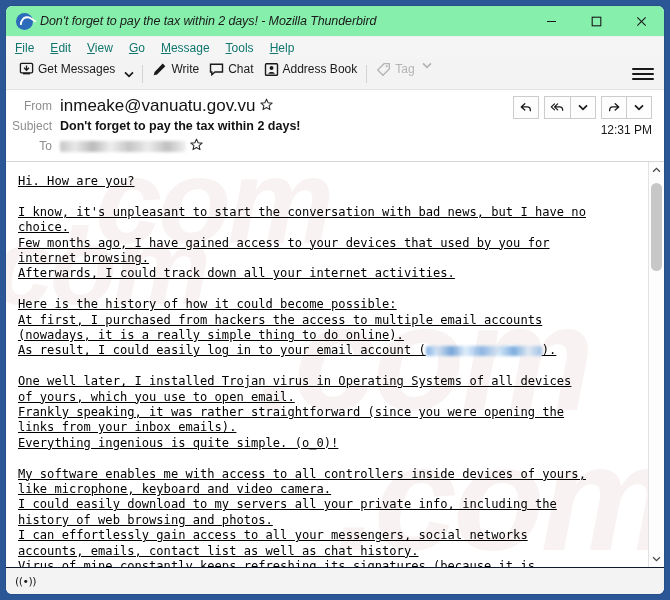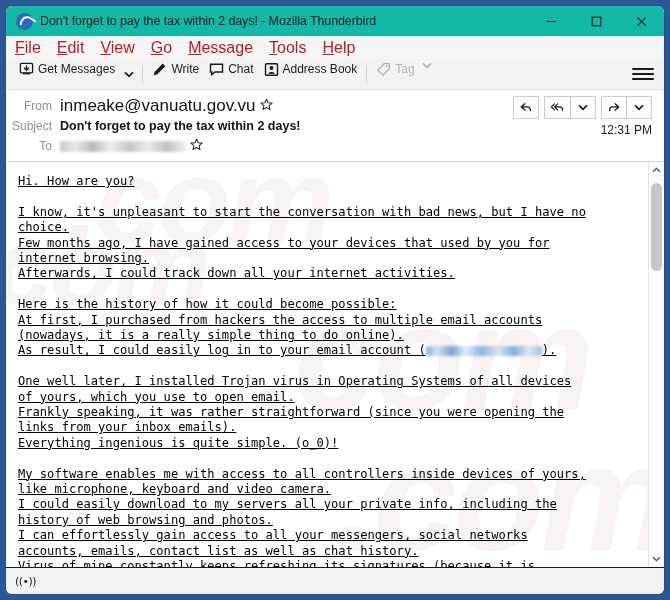--- a/index.html
+++ b/index.html
@@ -17,25 +17,26 @@
     border-radius: 6px;
     overflow: hidden;
     display: flex;
     flex-direction: column;
     box-shadow: 0 0 0 1px rgba(0,0,0,0.10);
   }
 
   
   #title-bar {
     height: 31px;
-    background: #14b8a6;
+    background: #86efac;
     display: flex;
     align-items: center;
     flex: none;
     border-bottom: 1px solid #f0f0f0;
+    font-style: italic;
   }
   #tb-logo {
     width: 17px; height: 17px;
     margin-left: 10px; margin-right: 7px;
     border-radius: 50%;
     background: #2c6bb9;
     position: relative;
     flex: none;
   }
   #tb-logo::after {
@@ -72,22 +73,22 @@
   
   #menu-bar {
     height: 22px;
     background: #f5f5f5;
     display: flex;
     align-items: center;
     padding-left: 9px;
     flex: none;
   }
   .menu-item {
-    font-size: 16px;
-    color: #b91c1c;
+    font-size: 12px;
+    color: #0f766e;
     padding: 0 9px 0 0;
     margin-right: 7px;
     white-space: nowrap;
     cursor: default;
   }
   .menu-item u { text-decoration: underline; }
 
   
   #toolbar {
     height: 31px;

